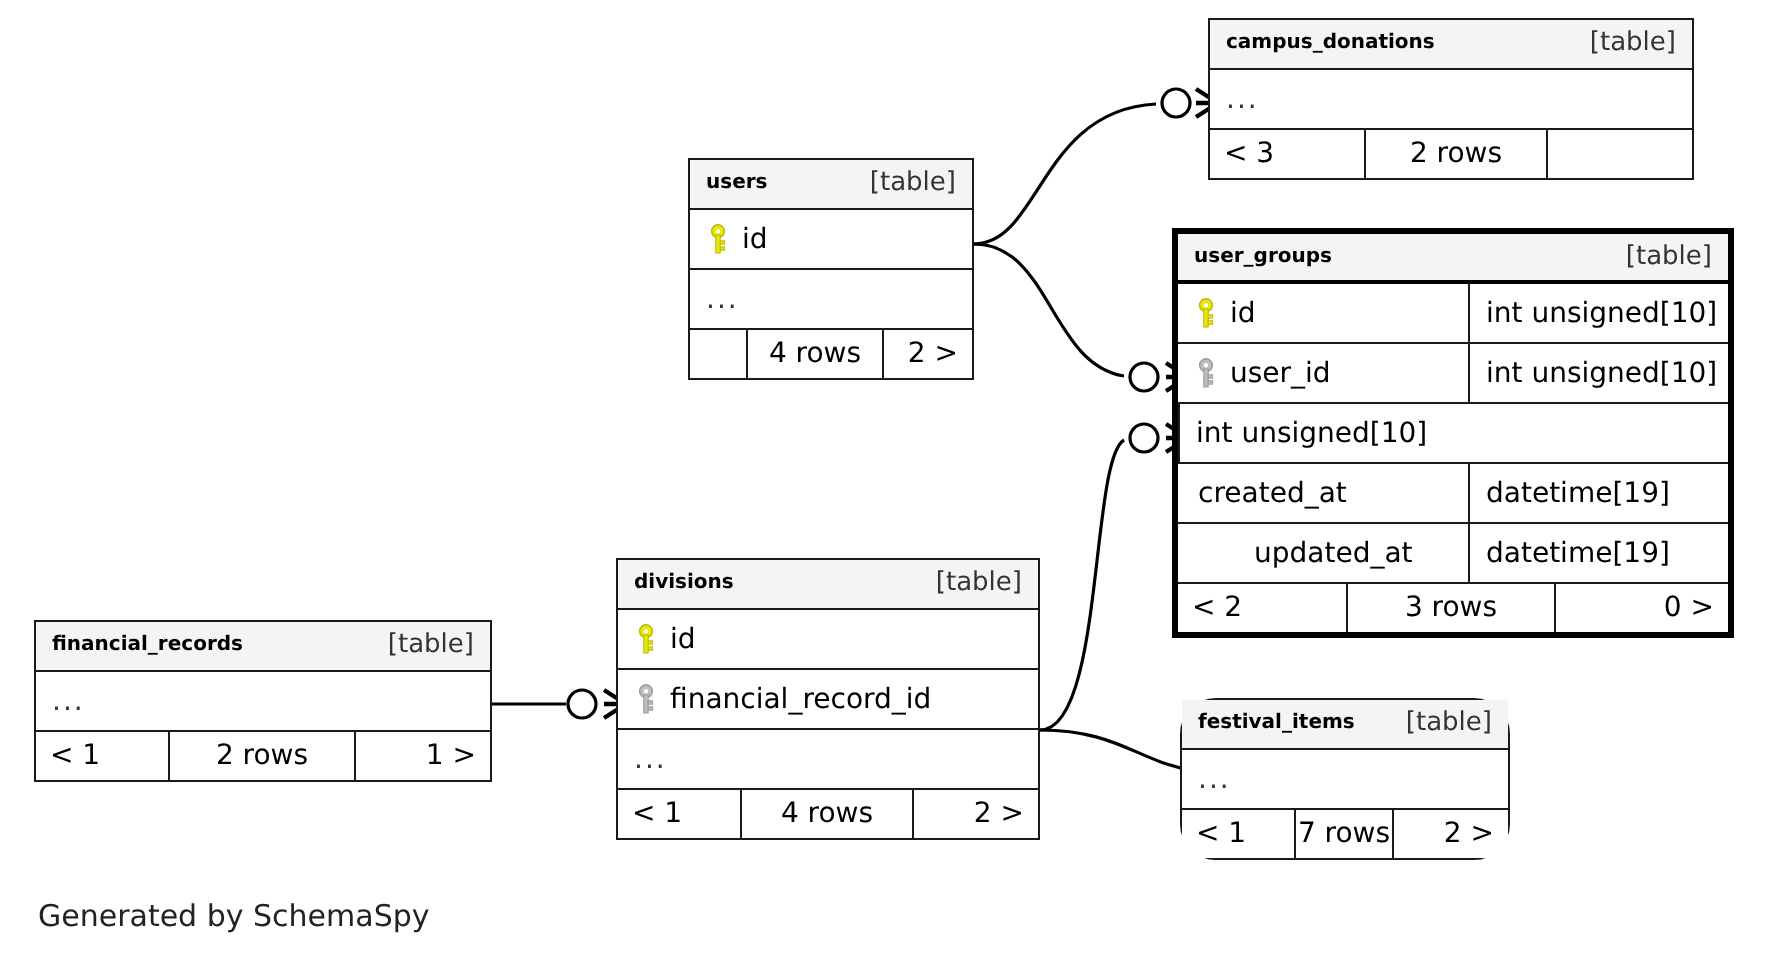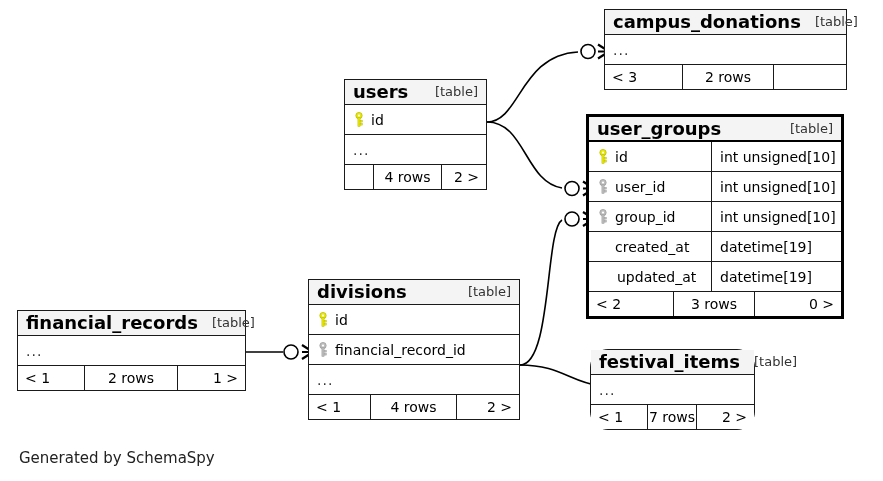--- a/index.html
+++ b/index.html
@@ -47,21 +47,21 @@
     justify-content: space-between;
     background: #f4f4f4;
     border-bottom: 1px solid #1a1a1a;
     padding: 2px 8px 3px 8px;
     height: 25px;
     box-sizing: border-box;
   }
   .node.focal .node-title { border-bottom: 2px solid #000; }
   .tbl-name {
     font-weight: bold;
-    font-size: 18px;
+    font-size: 10px;
     color: #000;
     white-space: nowrap;
   }
   .tbl-tag {
     font-size: 13px;
     color: #333;
     white-space: nowrap;
     padding-left: 14px;
   }
 
@@ -224,21 +224,21 @@
         <span class="col-name">...</span>
       </div>
     </div>
     <div class="node-foot">
       <span class="foot-cell foot-left" style="width:29px;"></span>
       <span class="foot-cell foot-center">4 rows</span>
       <span class="foot-cell foot-right" style="width:44px;">2 &gt;</span>
     </div>
   </div>
 
-  <div class="node focal" style="left:586px; top:114px; width:258px;">
+  <div class="node focal" style="left:586px; top:114px; width:281px;">
     <div class="node-title">
       <span class="tbl-name">user_groups</span>
       <span class="tbl-tag">[table]</span>
     </div>
     <div class="rows">
 
       <div class="row">
         <span class="col-name">
           <svg class="keyicon" viewBox="0 0 10 16">
             <circle cx="5" cy="3.6" r="3.2" fill="#e8e80a" stroke="#b8b800" stroke-width="0.7"></circle>
@@ -260,78 +260,68 @@
             <rect x="3.9" y="5.5" width="2.2" height="9" fill="#bdbdbd" stroke="#9a9a9a" stroke-width="0.5"></rect>
             <rect x="6.1" y="8.4" width="2.2" height="1.7" fill="#bdbdbd" stroke="#9a9a9a" stroke-width="0.5"></rect>
             <rect x="6.1" y="11.4" width="2.2" height="1.7" fill="#bdbdbd" stroke="#9a9a9a" stroke-width="0.5"></rect>
           </svg>
           <span>user_id</span>
         </span>
         <span class="col-type" style="width:130px;">int unsigned[10]</span>
       </div>
 
       <div class="row">
+        <span class="col-type" style="width:130px;">int unsigned[10]</span>
+      </div>
+
+      <div class="row">
+        <span class="col-name" style="padding-left:10px;">created_at</span>
+        <span class="col-type" style="width:130px;">datetime[19]</span>
+      </div>
+
+      <div class="row">
+        <span class="col-name" style="padding-left:38px;">updated_at</span>
+        <span class="col-type" style="width:130px;">datetime[19]</span>
+      </div>
+
+    </div>
+    <div class="node-foot">
+      <span class="foot-cell foot-left" style="width:85px;">&lt; 2</span>
+      <span class="foot-cell foot-center">3 rows</span>
+      <span class="foot-cell foot-right" style="width:86px;">0 &gt;</span>
+    </div>
+  </div>
+
+  <div class="node" style="left:308px; top:279px; width:212px;">
+    <div class="node-title">
+      <span class="tbl-name">divisions</span>
+      <span class="tbl-tag">[table]</span>
+    </div>
+    <div class="rows">
+      <div class="row">
+        <span class="col-name">
+          <svg class="keyicon" viewBox="0 0 10 16">
+            <circle cx="5" cy="3.6" r="3.2" fill="#e8e80a" stroke="#b8b800" stroke-width="0.7"></circle>
+            <circle cx="5" cy="3.6" r="1.1" fill="#ffffff"></circle>
+            <rect x="3.9" y="5.5" width="2.2" height="9" fill="#e8e80a" stroke="#b8b800" stroke-width="0.5"></rect>
+            <rect x="6.1" y="8.4" width="2.2" height="1.7" fill="#e8e80a" stroke="#b8b800" stroke-width="0.5"></rect>
+            <rect x="6.1" y="11.4" width="2.2" height="1.7" fill="#e8e80a" stroke="#b8b800" stroke-width="0.5"></rect>
+          </svg>
+          <span>id</span>
+        </span>
+      </div>
+      <div class="row">
         <span class="col-name">
           <svg class="keyicon" viewBox="0 0 10 16">
             <circle cx="5" cy="3.6" r="3.2" fill="#bdbdbd" stroke="#9a9a9a" stroke-width="0.7"></circle>
             <circle cx="5" cy="3.6" r="1.1" fill="#ffffff"></circle>
             <rect x="3.9" y="5.5" width="2.2" height="9" fill="#bdbdbd" stroke="#9a9a9a" stroke-width="0.5"></rect>
             <rect x="6.1" y="8.4" width="2.2" height="1.7" fill="#bdbdbd" stroke="#9a9a9a" stroke-width="0.5"></rect>
             <rect x="6.1" y="11.4" width="2.2" height="1.7" fill="#bdbdbd" stroke="#9a9a9a" stroke-width="0.5"></rect>
           </svg>
-          <span>group_id</span>
-        </span>
-        <span class="col-type" style="width:130px;">int unsigned[10]</span>
-      </div>
-
-      <div class="row">
-        <span class="col-name" style="padding-left:26px;">created_at</span>
-        <span class="col-type" style="width:130px;">datetime[19]</span>
-      </div>
-
-      <div class="row">
-        <span class="col-name" style="padding-left:28px;">updated_at</span>
-        <span class="col-type" style="width:130px;">datetime[19]</span>
-      </div>
-
-    </div>
-    <div class="node-foot">
-      <span class="foot-cell foot-left" style="width:85px;">&lt; 2</span>
-      <span class="foot-cell foot-center">3 rows</span>
-      <span class="foot-cell foot-right" style="width:86px;">0 &gt;</span>
-    </div>
-  </div>
-
-  <div class="node" style="left:308px; top:279px; width:212px;">
-    <div class="node-title">
-      <span class="tbl-name">divisions</span>
-      <span class="tbl-tag">[table]</span>
-    </div>
-    <div class="rows">
-      <div class="row">
-        <span class="col-name">
-          <svg class="keyicon" viewBox="0 0 10 16">
-            <circle cx="5" cy="3.6" r="3.2" fill="#e8e80a" stroke="#b8b800" stroke-width="0.7"></circle>
-            <circle cx="5" cy="3.6" r="1.1" fill="#ffffff"></circle>
-            <rect x="3.9" y="5.5" width="2.2" height="9" fill="#e8e80a" stroke="#b8b800" stroke-width="0.5"></rect>
-            <rect x="6.1" y="8.4" width="2.2" height="1.7" fill="#e8e80a" stroke="#b8b800" stroke-width="0.5"></rect>
-            <rect x="6.1" y="11.4" width="2.2" height="1.7" fill="#e8e80a" stroke="#b8b800" stroke-width="0.5"></rect>
-          </svg>
-          <span>id</span>
-        </span>
-      </div>
-      <div class="row">
-        <span class="col-name">
-          <svg class="keyicon" viewBox="0 0 10 16">
-            <circle cx="5" cy="3.6" r="3.2" fill="#bdbdbd" stroke="#9a9a9a" stroke-width="0.7"></circle>
-            <circle cx="5" cy="3.6" r="1.1" fill="#ffffff"></circle>
-            <rect x="3.9" y="5.5" width="2.2" height="9" fill="#bdbdbd" stroke="#9a9a9a" stroke-width="0.5"></rect>
-            <rect x="6.1" y="8.4" width="2.2" height="1.7" fill="#bdbdbd" stroke="#9a9a9a" stroke-width="0.5"></rect>
-            <rect x="6.1" y="11.4" width="2.2" height="1.7" fill="#bdbdbd" stroke="#9a9a9a" stroke-width="0.5"></rect>
-          </svg>
           <span>financial_record_id</span>
         </span>
       </div>
       <div class="row ellipsis">
         <span class="col-name">...</span>
       </div>
     </div>
     <div class="node-foot">
       <span class="foot-cell foot-left" style="width:62px;">&lt; 1</span>
       <span class="foot-cell foot-center">4 rows</span>

